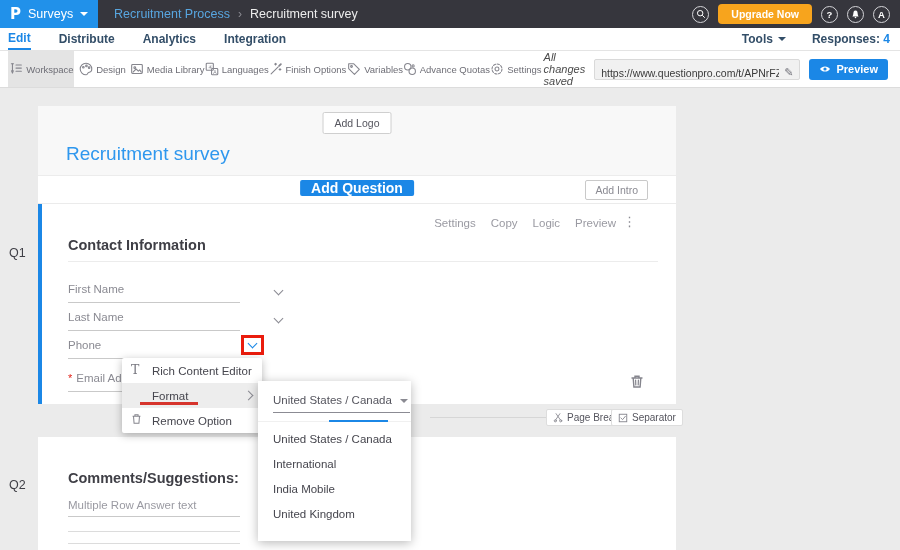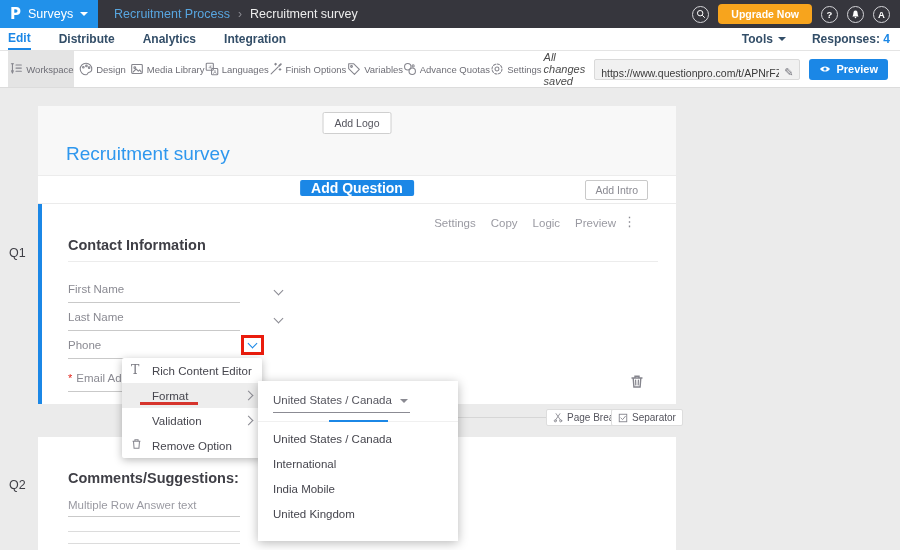--- a/index.html
+++ b/index.html
@@ -115,21 +115,21 @@
                  box-shadow:0 2px 8px rgba(0,0,0,.28); border-radius:2px; z-index:30; }
   .cm-item{ height:25px; display:flex; align-items:center; font-size:11.5px; color:#46464e;
             position:relative; padding-left:30px; cursor:pointer; }
   .cm-item.highlight{ background:#ededed; }
   .cm-icon{ position:absolute; left:9px; top:4px; color:#77777f; }
   .cm-icon.t{ font-family:"DejaVu Serif",serif; font-size:12.5px; line-height:16px; }
   .cm-chev{ position:absolute; right:10px; top:9px; }
   .red-underline{ position:absolute; left:18px; top:44px; width:58px; height:2.5px; background:#d6342c; z-index:2; }
 
   
-  .format-submenu{ position:absolute; left:258px; top:381px; width:200px; height:160px; background:#fff;
+  .format-submenu{ position:absolute; left:258px; top:381px; width:153px; height:160px; background:#fff;
                    box-shadow:0 2px 10px rgba(0,0,0,.28); z-index:31; }
   .fs-select{ position:absolute; left:15px; top:13px; width:137px; border-bottom:1px solid #8b8b93;
               font-size:11.5px; color:#55555e; padding-bottom:6px; cursor:pointer; }
   .fs-select .caret{ position:absolute; right:2px; top:5px; border-top-color:#8a8a92; }
   .fs-divider{ position:absolute; left:0; right:0; top:40px; border-top:1px solid #f0f0f0; }
   .fs-blue{ position:absolute; left:71px; top:39px; width:59px; height:2px; background:#1b87e6; }
   .fs-opt{ position:absolute; left:0; right:0; height:25px; display:flex; align-items:center;
            padding-left:15px; font-size:11.5px; color:#46464e; cursor:pointer; }
 
   
@@ -375,24 +375,20 @@
     <div class="cm-item">
       <span class="cm-icon t">T</span>
       <span>Rich Content Editor</span>
     </div>
     <div class="cm-item highlight">
       <span>Format</span>
       <span class="chev right cm-chev"></span>
     </div>
     <div class="red-underline"></div>
     <div class="cm-item">
-      <span>Validation</span>
-      <span class="chev right cm-chev"></span>
-    </div>
-    <div class="cm-item">
       <span class="cm-icon" style="top:5px;">
         <svg width="11" height="12" viewBox="0 0 14 15">
             <path d="M2 4 L12 4 M5 4 L5 2.2 L9 2.2 L9 4 M3.2 4 L3.9 13 L10.1 13 L10.8 4" fill="none" stroke="#85858d" stroke-width="1.3"></path>
           </svg>
       </span>
       <span>Remove Option</span>
     </div>
   </div>
 
   <div class="format-submenu">

